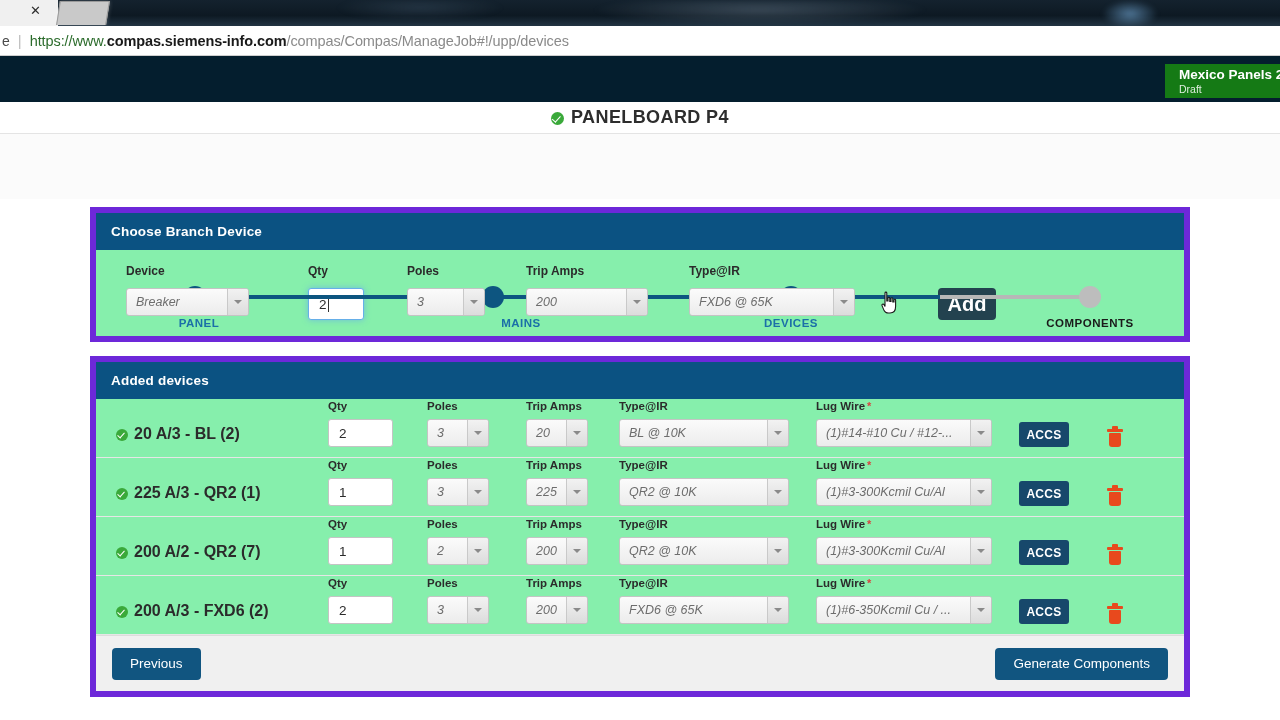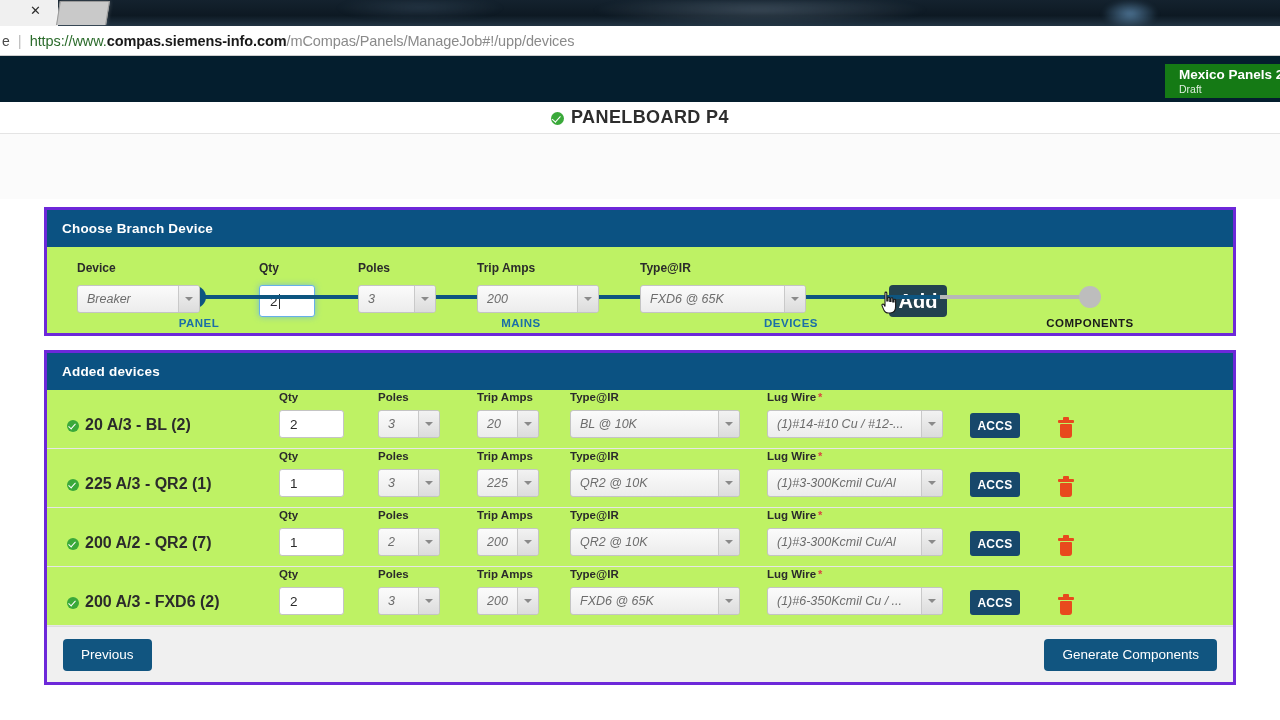--- a/index.html
+++ b/index.html
@@ -172,23 +172,23 @@
     font-weight: bold;
     letter-spacing: 0.5px;
     color: #1b6fa8;
     white-space: nowrap;
   }
   .step-label.inactive { color: #1a1a1a; }
 
   
   .card {
     margin: 0 auto;
-    width: 1192px;
-    border: 3px solid #6d28d9;
-    background: #bef264;
+    width: 1100px;
+    border: 6px solid #6d28d9;
+    background: #86efac;
   }
   .card-header {
     background: #0b5282;
     color: #ffffff;
     font-weight: bold;
     font-size: 13.5px;
     padding: 11px 0 11px 15px;
     letter-spacing: 0.2px;
   }
   .choose-card { margin-top: 8px; }
@@ -367,21 +367,21 @@
   <div class="tabstrip-blur"></div>
   <div class="tabstrip-left-fill"></div>
   <div class="tab-close-x">✕</div>
   <div class="tab-shape"></div>
 </div>
 
 <div class="browser-urlbar">
   <span class="url-leading">e</span>
   <span class="url-divider">|</span>
   <span class="url-text">
-    <span class="url-secure">https://www.</span><span class="url-host">compas.siemens-info.com</span><span class="url-path">/mCompas/Panels/ManageJob#!/upp/devices</span>
+    <span class="url-secure">https://www.</span><span class="url-host">compas.siemens-info.com</span><span class="url-path">/compas/Compas/ManageJob#!/upp/devices</span>
   </span>
 </div>
 
 <div class="app-header">
   <div class="job-badge">
     <div class="job-badge-title">Mexico Panels 2</div>
     <div class="job-badge-sub">Draft</div>
   </div>
 </div>
 

